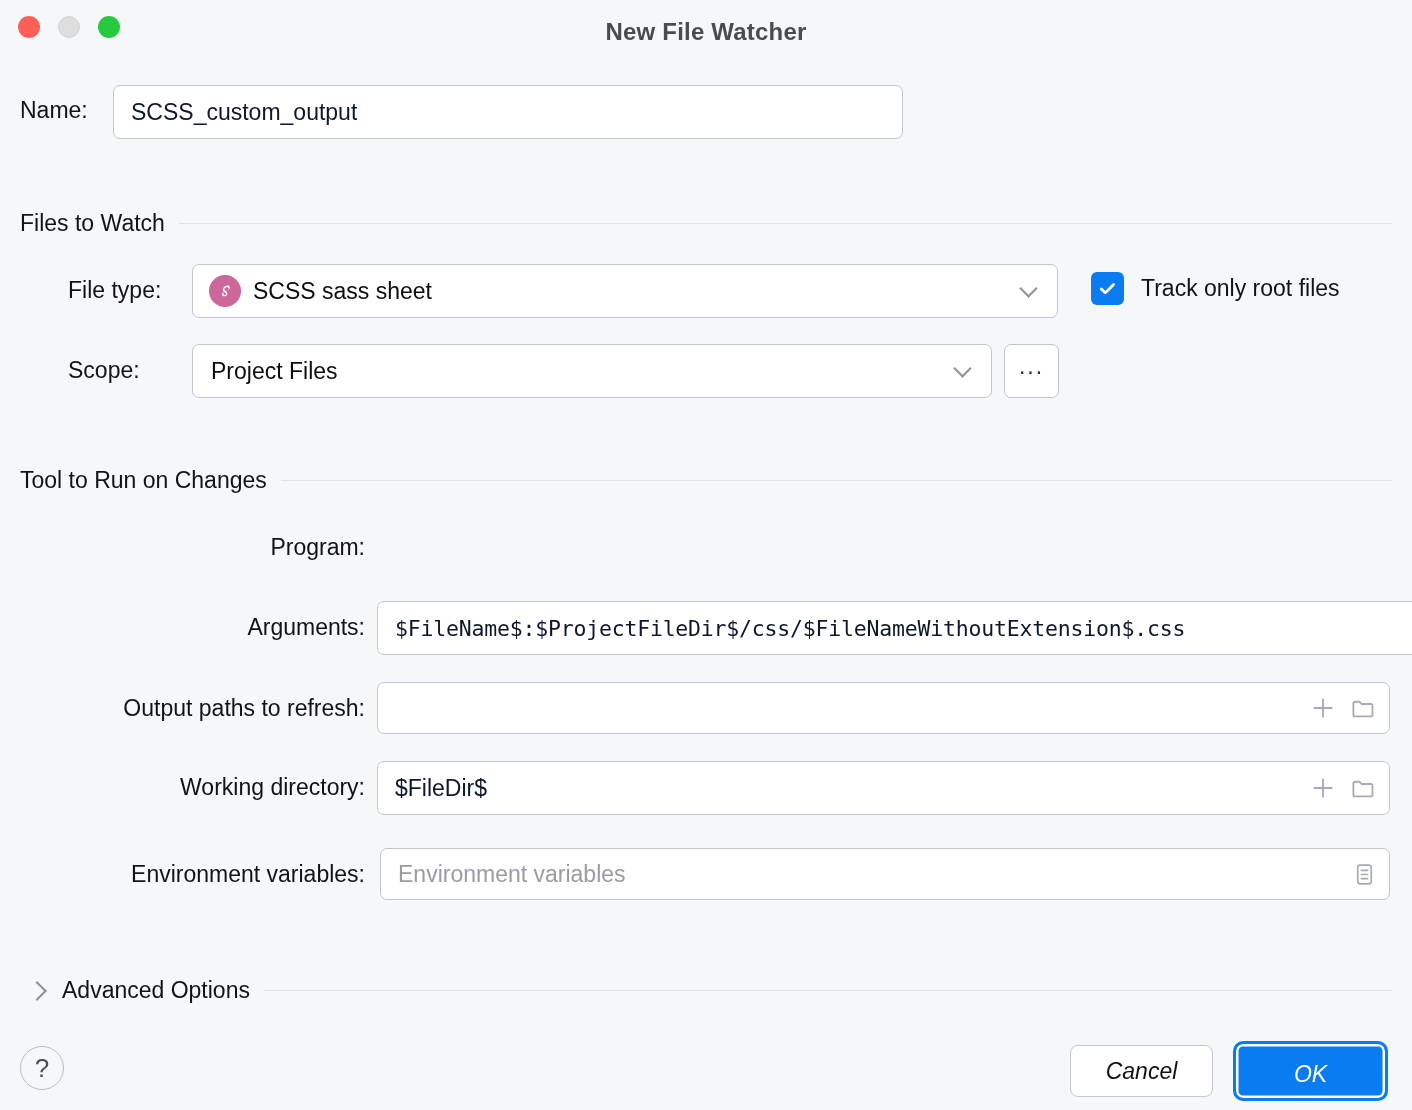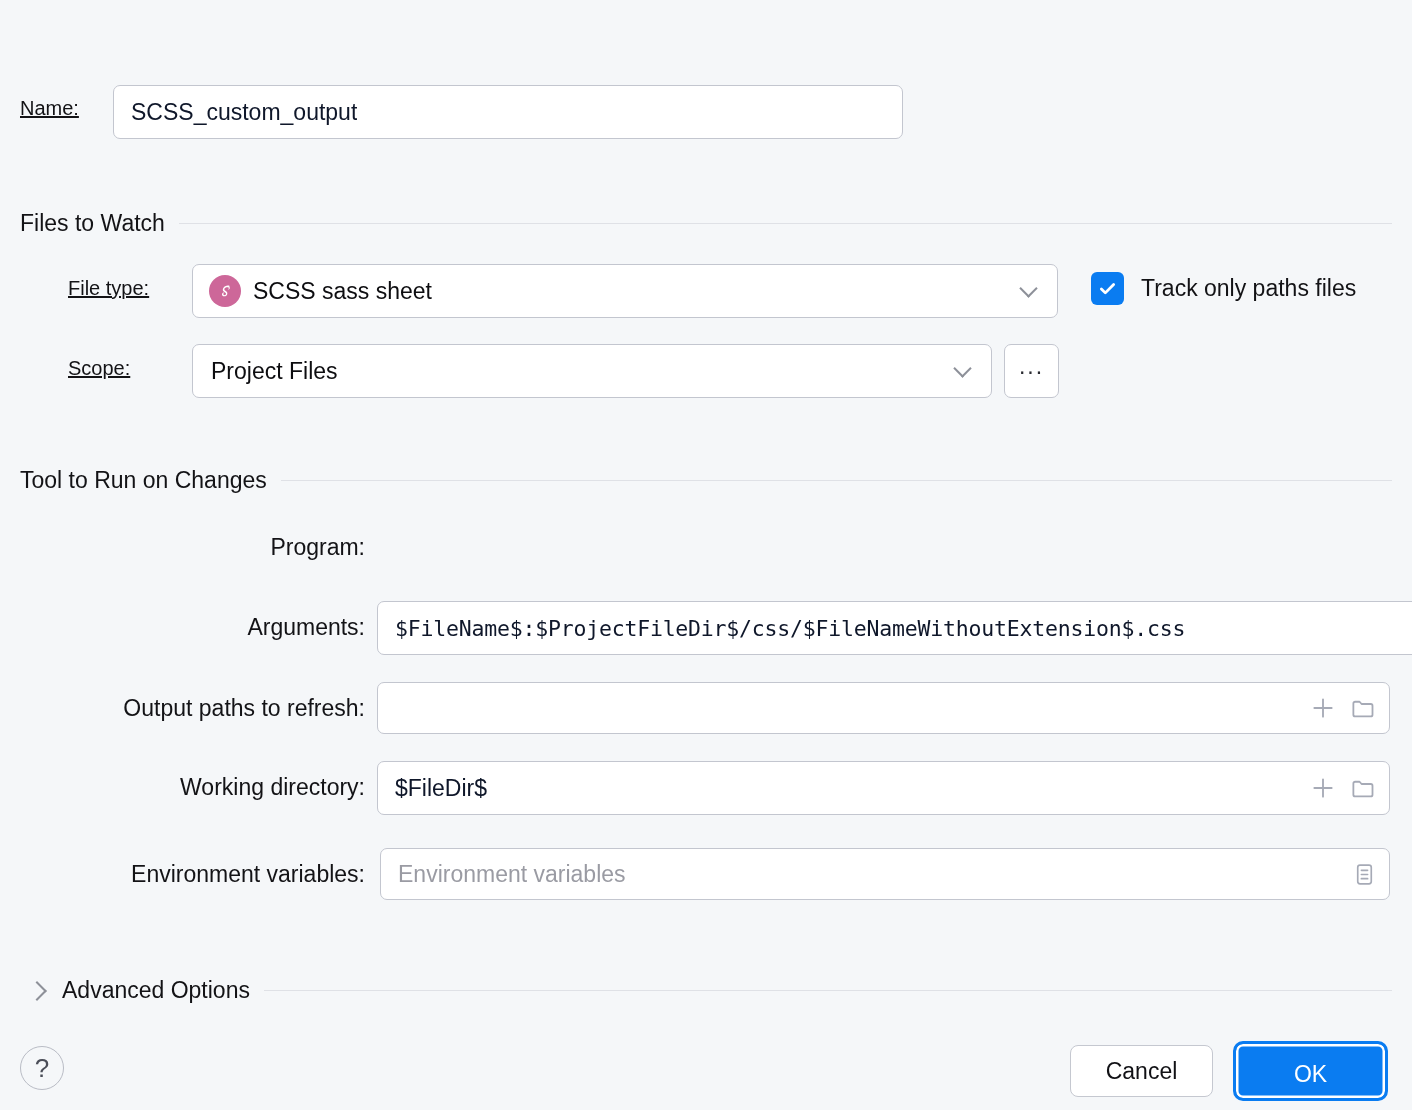--- a/index.html
+++ b/index.html
@@ -31,21 +31,21 @@
   .light.green  { background: #27c93f; }
   .title {
     position: absolute; left: 0; top: 18px; width: 1412px;
     text-align: center;
     font-size: 24px; font-weight: bold; color: #4a4a4f;
     letter-spacing: .2px;
   }
 
   
   .lbl {
-    font-size: 20px; color: #131316; white-space: nowrap; text-decoration: underline;
+    font-size: 23px; color: #131316; white-space: nowrap;
   }
 
   
   .name-label { position: absolute; left: 20px; top: 97px; }
   .field {
     position: absolute;
     background: #ffffff;
     border: 1px solid #c3c6cf;
     border-radius: 7px;
     display: flex; align-items: center;
@@ -149,40 +149,48 @@
   .help-btn {
     position: absolute; left: 20px; top: 1046px;
     width: 44px; height: 44px; border-radius: 50%;
     border: 1.3px solid #b9bcc5; background: #f5f7f9;
     display: flex; align-items: center; justify-content: center;
     font-size: 26px; color: #4b4e58;
   }
   .btn {
     position: absolute; height: 52px; border-radius: 8px;
     display: flex; align-items: center; justify-content: center;
-    font-size: 23px; white-space: nowrap;
+    font-size: 23px; white-space: nowrap; font-style: italic;
   }
   #cancel-btn {
     left: 1070px; top: 1045px; width: 143px;
     background: #ffffff; border: 1px solid #c5c8d0; color: #111115;
   }
   #ok-btn {
     left: 1233px; top: 1041px; width: 155px; height: 60px;
     background: #0a7cf1; color: #ffffff;
     border: 3px solid #0a7cf1;
     box-shadow: 0 0 0 2.5px #ffffff inset, 0 0 0 0 transparent;
     border-radius: 10px;
   }
   #ok-btn .oklabel { position: relative; top: -1px; margin-top: 8px; }
 </style>
 </head>
 <body>
 
 <div id="dialog">
 
+  <div class="titlebar">
+    <div class="traffic">
+      <div class="light red"></div>
+      <div class="light yellow"></div>
+      <div class="light green"></div>
+    </div>
+    <div class="title">New File Watcher</div>
+  </div>
 
   <div class="lbl name-label">Name:</div>
   <div class="field" id="name-field">
     <div class="val">SCSS_custom_output</div>
   </div>
 
   <div class="section" id="sec-files">
     <span class="sec-txt">Files to Watch</span>
     <span class="rule"></span>
   </div>
@@ -197,21 +205,21 @@
     <span class="ctext">SCSS sass sheet</span>
     <span class="carat"></span>
   </div>
 
   <div class="checkrow">
     <span class="cbox">
       <svg width="21" height="21" viewBox="0 0 24 24">
         <path d="M5 12.5l4.5 4.5L19 7.5" stroke="#ffffff" stroke-width="3.2" fill="none" stroke-linecap="round" stroke-linejoin="round"></path>
       </svg>
     </span>
-    <span class="cl">Track only paths files</span>
+    <span class="cl">Track only root files</span>
   </div>
 
   <div class="lbl" style="position:absolute; left:68px; top:357px;">Scope:</div>
   <div class="combo" id="scope-combo">
     <span class="ctext" style="padding-left:18px;">Project Files</span>
     <span class="carat"></span>
   </div>
   <div class="dots-btn">...</div>
 
   <div class="section" id="sec-tool">

